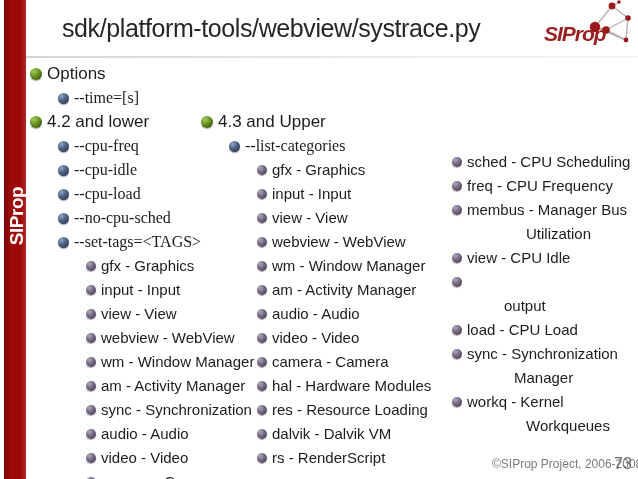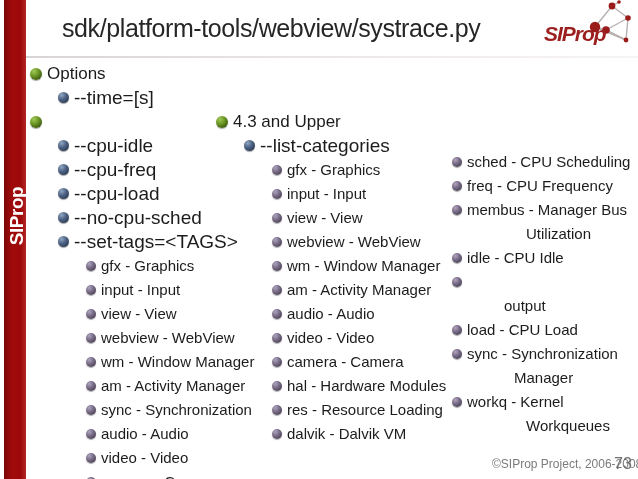--- a/index.html
+++ b/index.html
@@ -125,27 +125,27 @@
     background: radial-gradient(circle at 33% 28%, #8fa6c4 0%, #4f6586 40%, #2c3c56 78%, #18222f 100%);
     box-shadow: 0 1px 1px rgba(0,0,0,0.35);
   }
   
   .b3 {
     width: 10px; height: 10px;
     background: radial-gradient(circle at 33% 28%, #b0a4bd 0%, #7a6d89 40%, #4d4357 78%, #2c2633 100%);
     box-shadow: 0 1px 1px rgba(0,0,0,0.35);
   }
   .lvl1 { font-size: 17px; }
-  .lvl2 { font-size: 19px; padding-left: 28px; }
+  .lvl2 { font-size: 16px; padding-left: 28px; font-family: Liberation Serif, serif; }
   .lvl3 { font-size: 15px; padding-left: 56px; }
   .lvl-r { font-size: 15px; }
 
   
   #col-left   { left: 30px;  top: 62px;  width: 250px; }
-  #col-mid    { left: 216px; top: 110px; width: 250px; }
+  #col-mid    { left: 201px; top: 110px; width: 250px; }
   #col-right  { left: 452px; top: 150px; width: 190px; }
 
   .wrapline {
     height: 24px;
     line-height: 24px;
     white-space: nowrap;
     color: #1c1c1c;
     font-size: 15px;
   }
   .indent-util { padding-left: 74px; }
@@ -212,28 +212,28 @@
 
     <div class="row lvl1">
       <span class="bullet b1"></span><span class="txt">Options</span>
     </div>
 
     <div class="row lvl2">
       <span class="bullet b2"></span><span class="txt">--time=[s]</span>
     </div>
 
     <div class="row lvl1">
-      <span class="bullet b1"></span>
-    </div>
-
+      <span class="bullet b1"></span><span class="txt">4.2 and lower</span>
+    </div>
+
+    <div class="row lvl2">
+      <span class="bullet b2"></span><span class="txt">--cpu-freq</span>
+    </div>
     <div class="row lvl2">
       <span class="bullet b2"></span><span class="txt">--cpu-idle</span>
-    </div>
-    <div class="row lvl2">
-      <span class="bullet b2"></span><span class="txt">--cpu-freq</span>
     </div>
     <div class="row lvl2">
       <span class="bullet b2"></span><span class="txt">--cpu-load</span>
     </div>
     <div class="row lvl2">
       <span class="bullet b2"></span><span class="txt">--no-cpu-sched</span>
     </div>
     <div class="row lvl2">
       <span class="bullet b2"></span><span class="txt">--set-tags=&lt;TAGS&gt;</span>
     </div>
@@ -309,39 +309,42 @@
     </div>
     <div class="row lvl3">
       <span class="bullet b3"></span><span class="txt">hal - Hardware Modules</span>
     </div>
     <div class="row lvl3">
       <span class="bullet b3"></span><span class="txt">res - Resource Loading</span>
     </div>
     <div class="row lvl3">
       <span class="bullet b3"></span><span class="txt">dalvik - Dalvik VM</span>
     </div>
+    <div class="row lvl3">
+      <span class="bullet b3"></span><span class="txt">rs - RenderScript</span>
+    </div>
   </div>
 
   <div class="col" id="col-right">
 
     <div class="row lvl-r">
       <span class="bullet b3"></span><span class="txt">sched - CPU Scheduling</span>
     </div>
 
     <div class="row lvl-r">
       <span class="bullet b3"></span><span class="txt">freq - CPU Frequency</span>
     </div>
 
     <div class="row lvl-r">
       <span class="bullet b3"></span><span class="txt">membus - Manager Bus</span>
     </div>
     <div class="wrapline indent-util">Utilization</div>
 
     <div class="row lvl-r">
-      <span class="bullet b3"></span><span class="txt">idle - CPU Idle</span>
+      <span class="bullet b3"></span><span class="txt">view - CPU Idle</span>
     </div>
 
     <div class="row lvl-r">
       <span class="bullet b3"></span>
     </div>
     <div class="wrapline indent-out">output</div>
 
     <div class="row lvl-r">
       <span class="bullet b3"></span><span class="txt">load - CPU Load</span>
     </div>

